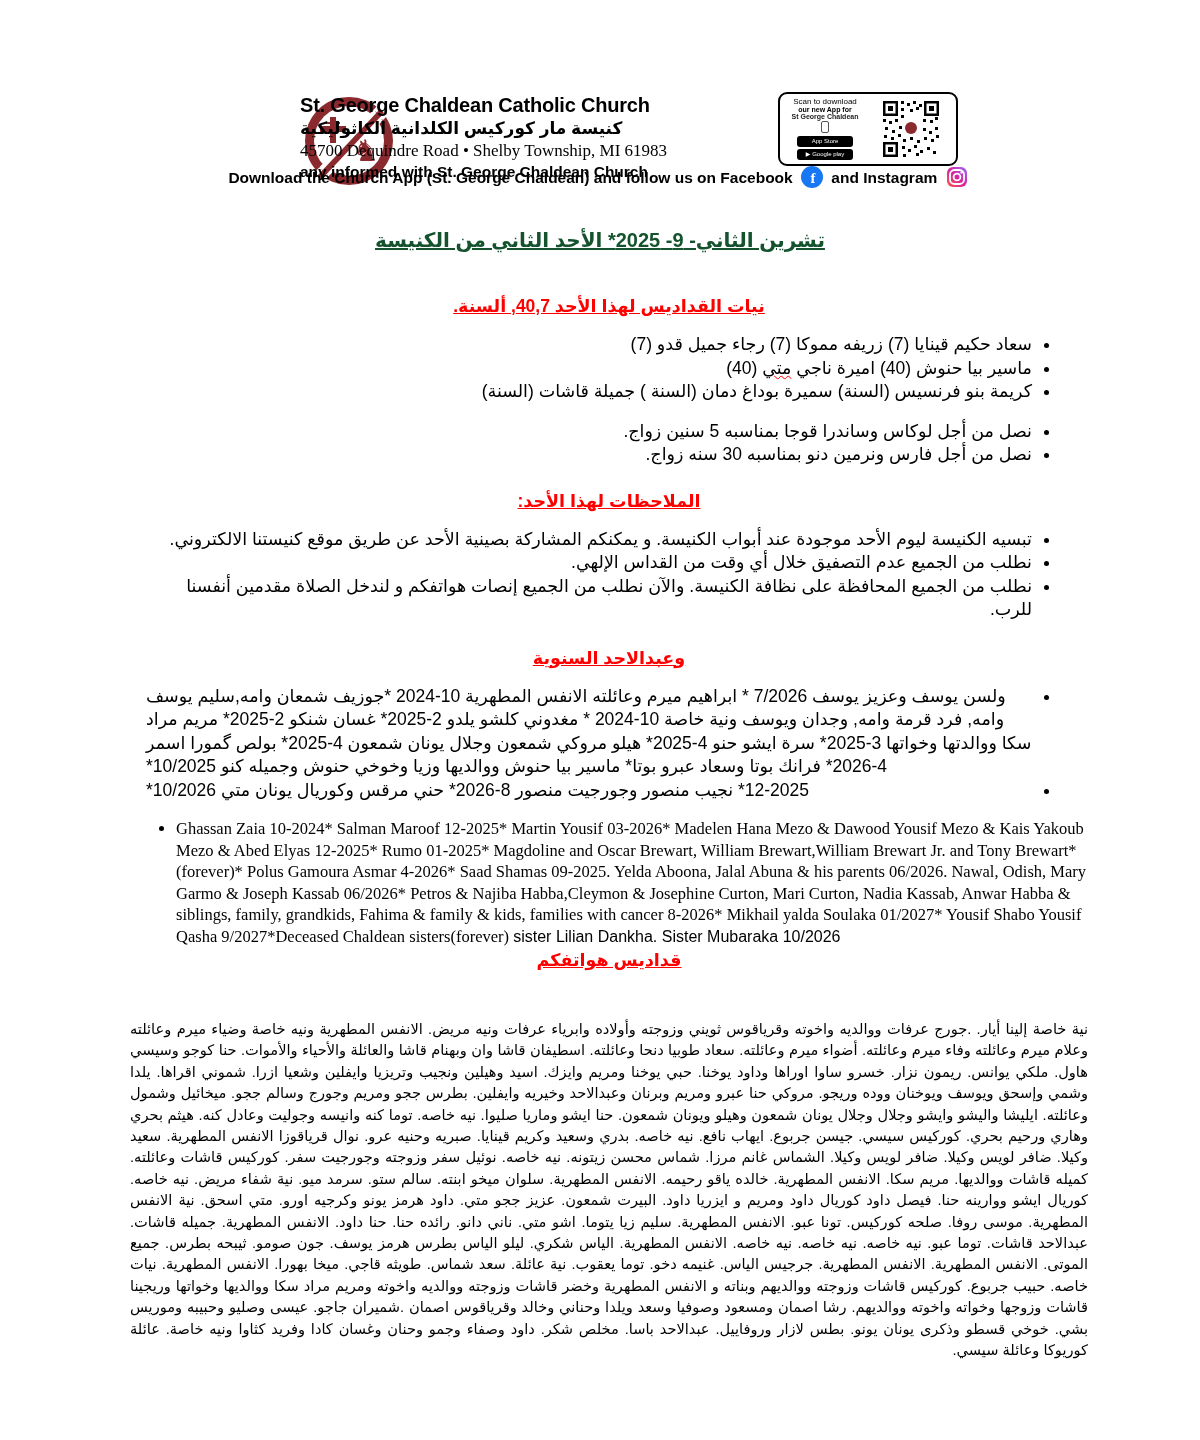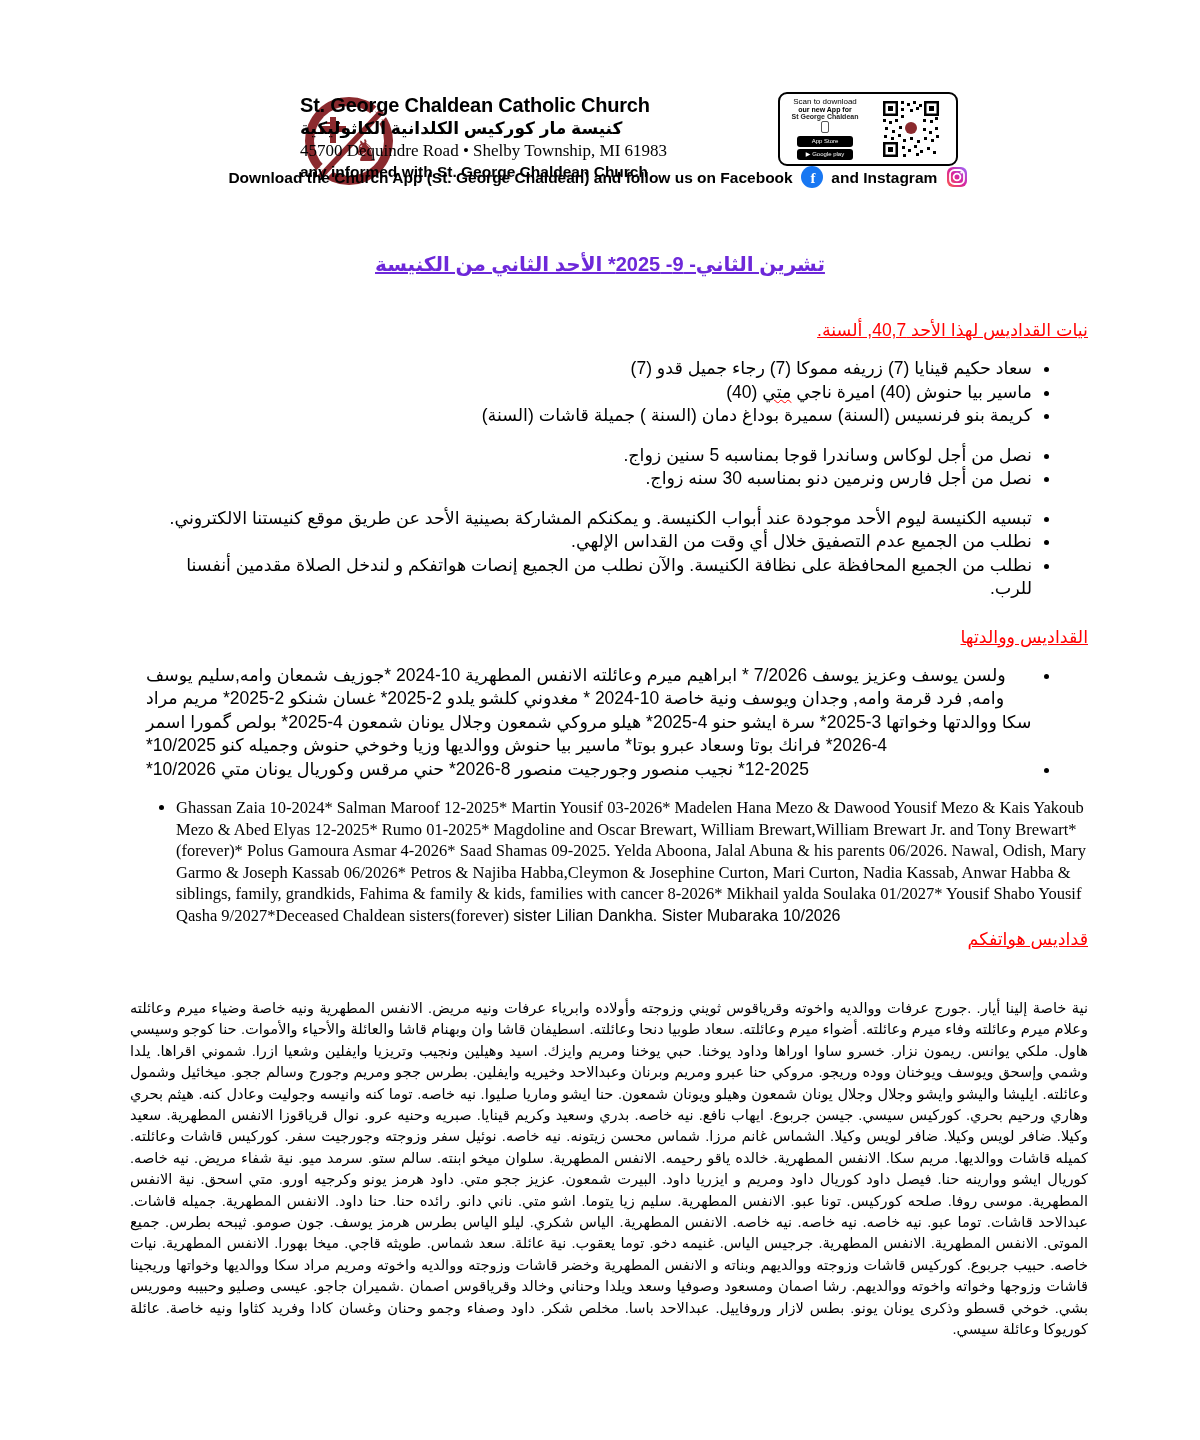--- a/index.html
+++ b/index.html
@@ -24,26 +24,26 @@
     border:2.5px solid #000; border-radius:9px; padding:3px 4px; display:flex; gap:3px; }
   .qr-left { width:82px; display:flex; flex-direction:column; align-items:center; }
   .qr-t1 { font-size:8px; }
   .qr-t2 { font-size:7px; font-weight:bold; }
   .qr-t3 { font-size:7px; font-weight:bold; color:#222; }
   .phone-glyph { width:8px; height:12px; border:1px solid #555; border-radius:2px; margin:1px 0; }
   .badge { width:56px; height:11px; background:#000; color:#fff; border-radius:3px;
     font-size:6px; line-height:11px; text-align:center; margin-top:2px; white-space:nowrap; }
   .qr-right { flex:1; display:flex; align-items:center; justify-content:center; }
   
-  .doc-title { margin-top:60px; text-align:center; color:#6d28d9; font-weight:bold;
+  .doc-title { margin-top:36px; text-align:center; color:#14532d; font-weight:bold;
     font-size:20px; direction:rtl; }
   .doc-title span { text-decoration:underline; }
   
   .content { padding:0 112px 0 130px; }
-  .sec-h { color:#ff0000; font-weight:normal; font-size:17.5px; direction:rtl; text-align:right; }
+  .sec-h { color:#ff0000; font-weight:bold; font-size:17.5px; direction:rtl; text-align:center; }
   .sec-h span { text-decoration:underline; }
   ul.ar { direction:rtl; text-align:right; list-style:disc; margin:16px; padding:0 40px 0 0;
     font-size:17.5px; line-height:23.5px; }
   ul.ar li { padding:0; margin:0; }
   .sq { text-decoration:underline; text-decoration-style:wavy; text-decoration-color:#ff0000;
     text-decoration-thickness:1px; }
   .h-intentions { margin-top:44px; }
   .l-intentions { margin-top:11px; }
   .h-occasions { margin-top:23px; }
   .l-occasions { margin-top:10px; }
@@ -204,28 +204,31 @@
       <li>
         <span>كريمة بنو فرنسيس (السنة) سميرة بوداغ دمان (السنة ) جميلة قاشات (السنة)</span>
       </li>
     </ul>
 
     <ul class="ar l-occasions">
       <li>نصل من أجل لوكاس وساندرا قوجا بمناسبه 5 سنين زواج.</li>
       <li>نصل من أجل فارس ونرمين دنو بمناسبه 30 سنه زواج.</li>
     </ul>
 
+    <div class="sec-h h-notes">
+      <span>الملاحظات لهذا الأحد:</span>
+    </div>
     <ul class="ar l-notes">
       <li>تبسيه الكنيسة ليوم الأحد موجودة عند أبواب الكنيسة. و يمكنكم المشاركة بصينية الأحد عن طريق موقع كنيستنا الالكتروني.</li>
       <li>نطلب من الجميع عدم التصفيق خلال أي وقت من القداس الإلهي.</li>
       <li>نطلب من الجميع المحافظة على نظافة الكنيسة. والآن نطلب من الجميع إنصات هواتفكم و لندخل الصلاة مقدمين أنفسنا للرب.</li>
     </ul>
 
     <div class="sec-h h-annual">
-      <span>القداديس ووالدتها</span>
+      <span>وعبدالاحد السنوية</span>
     </div>
     <ul class="ar l-annual">
       <li>ولسن يوسف وعزيز يوسف 7/2026 * ابراهيم ميرم وعائلته الانفس المطهرية 10-2024 *جوزيف شمعان وامه,سليم يوسف وامه, فرد قرمة وامه, وجدان ويوسف ونية خاصة 10-2024 * مغدوني كلشو يلدو 2-2025*  غسان شنكو 2-2025* مريم مراد سكا ووالدتها وخواتها 3-2025*  سرة ايشو حنو 4-2025* هيلو مروكي شمعون وجلال يونان شمعون 4-2025* بولص گمورا اسمر 4-2026* فرانك بوتا وسعاد عبرو بوتا* ماسير بيا حنوش ووالديها وزيا وخوخي حنوش وجميله كنو 10/2025*</li>
       <li>12-2025* نجيب منصور وجورجيت منصور 8-2026* حني مرقس وكوريال يونان متي 10/2026*</li>
     </ul>
     <ul class="en">
       <li>
         <span>Ghassan Zaia 10-2024* Salman  Maroof 12-2025* Martin Yousif 03-2026*  Madelen Hana Mezo &amp; Dawood Yousif Mezo &amp; Kais Yakoub Mezo &amp; Abed Elyas 12-2025*  Rumo 01-2025* Magdoline and Oscar Brewart, William Brewart,William Brewart Jr. and Tony Brewart*(forever)* Polus Gamoura Asmar 4-2026*  Saad Shamas 09-2025. Yelda Aboona, Jalal Abuna &amp; his parents 06/2026. Nawal, Odish, Mary Garmo &amp; Joseph Kassab 06/2026* Petros &amp; Najiba Habba,Cleymon &amp; Josephine Curton, Mari Curton, Nadia Kassab, Anwar Habba &amp; siblings, family, grandkids, Fahima &amp; family &amp; kids, families with cancer 8-2026* Mikhail yalda Soulaka 01/2027*  Yousif Shabo Yousif Qasha 9/2027*Deceased Chaldean sisters(forever) </span><span class="en-tail">sister Lilian Dankha. Sister Mubaraka 10/2026</span>
       </li>
     </ul>

